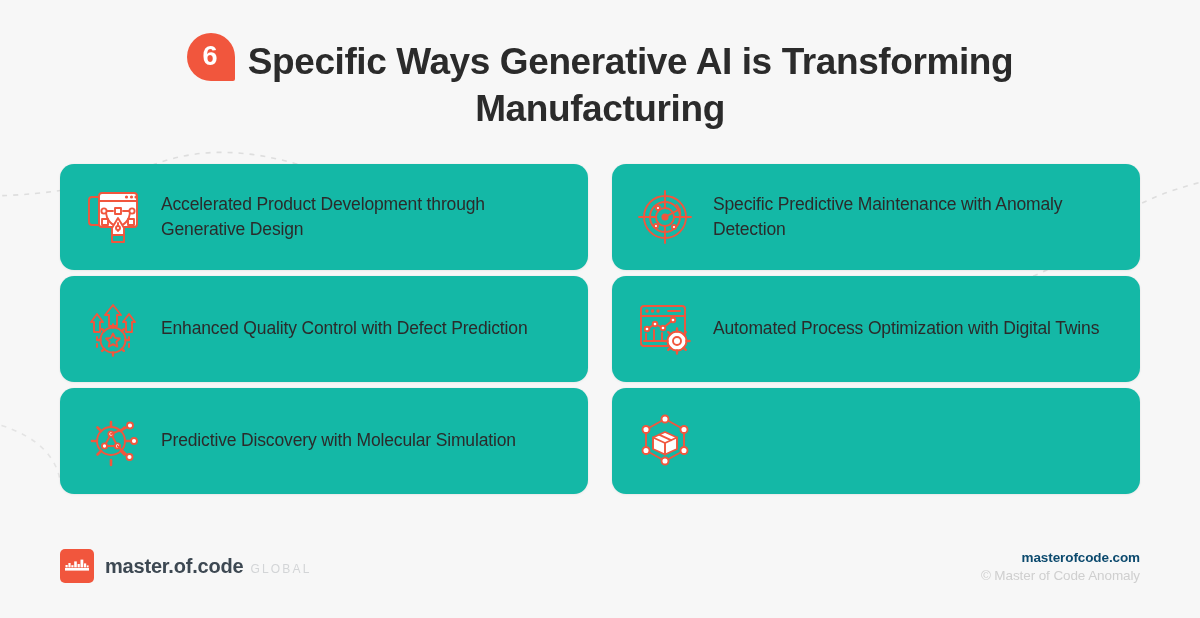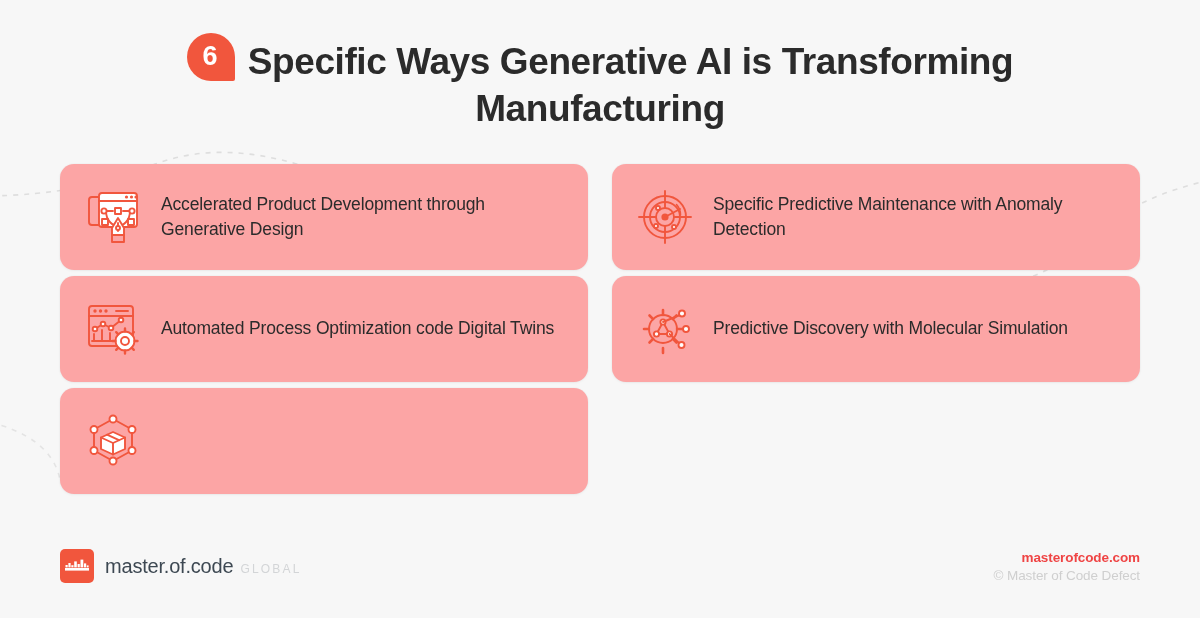--- a/index.html
+++ b/index.html
@@ -89,21 +89,21 @@
     margin: 31px auto 0;
     width: 1080px;
     display: grid;
     grid-template-columns: 528px 528px;
     grid-template-rows: repeat(3, 106px);
     column-gap: 24px;
     row-gap: 6px;
   }
 
   .card {
-    background: #fca5a5;
+    background: #14b8a6;
     border-radius: 14px;
     display: flex;
     align-items: center;
     padding: 0 26px 0 22px;
     box-shadow: 0 1px 3px rgba(0,0,0,0.045), 0 0 0 1px rgba(0,0,0,0.015);
   }
 
   .card-icon {
     flex: 0 0 auto;
     width: 62px;
@@ -148,42 +148,42 @@
     background: #f1563d;
     border-radius: 5px;
     margin-right: 11px;
     display: flex;
     align-items: center;
     justify-content: center;
   }
 
   .brand-name {
     font-size: 20px;
-    font-weight: normal;
+    font-weight: bold;
     color: #3d4852;
     letter-spacing: -0.2px;
   }
 
   .brand-sub {
     font-size: 12px;
     font-weight: normal;
     color: #d3d5d7;
     letter-spacing: 2.2px;
     margin-left: 7px;
     margin-top: 6px;
   }
 
   .footer-right {
     text-align: right;
   }
 
   .footer-site {
     font-size: 13.5px;
     font-weight: bold;
-    color: #ef4444;
+    color: #0c4a6e;
     letter-spacing: -0.1px;
   }
 
   .footer-copy {
     font-size: 13.5px;
     color: #cfcfcf;
     margin-top: 3px;
     letter-spacing: -0.1px;
   }
 </style>
@@ -244,20 +244,36 @@
           <path d="M29 29 L44 21"></path>
           <path d="M40.5 16.5 A 15 15 0 0 1 44.5 27" stroke-width="1.6"></path>
           <circle cx="22" cy="20" r="2" fill="#fff"></circle>
           <circle cx="20" cy="38" r="2" fill="#fff"></circle>
           <circle cx="38" cy="39" r="2" fill="#fff"></circle>
         </svg>
       </span>
       <span class="card-title">Specific Predictive Maintenance with Anomaly Detection</span>
     </div>
 
+    <div class="card">
+      <span class="card-icon">
+        <svg width="58" height="58" viewBox="0 0 58 58" fill="none" stroke="#f1563d" stroke-width="1.9" stroke-linecap="round" stroke-linejoin="round">
+          <path d="M29 5 L37 15 H33 V26 H25 V15 H21 Z"></path>
+          <path d="M13 14 L19 22 H16 V32 H10 V22 H7 Z"></path>
+          <path d="M45 14 L51 22 H48 V32 H42 V22 H39 Z"></path>
+          <path d="M13 37 V40 M13 44 V47 M45 37 V40 M45 44 V47"></path>
+          <circle cx="29" cy="40" r="12.5"></circle>
+          <path d="M29 27.5 v-3 M29 52.5 v3 M16.5 40 h-3 M41.5 40 h3
+                   M20.2 31.2 l-2.1 -2.1 M37.8 48.8 l2.1 2.1
+                   M37.8 31.2 l2.1 -2.1 M20.2 48.8 l-2.1 2.1" stroke-width="2.4"></path>
+          <path d="M29 33.5 l2.1 4.4 4.8 0.6 -3.5 3.3 0.9 4.8 -4.3 -2.4 -4.3 2.4 0.9 -4.8 -3.5 -3.3 4.8 -0.6 Z"></path>
+        </svg>
+      </span>
+      <span class="card-title">Enhanced Quality Control with Defect Prediction</span>
+    </div>
 
     <div class="card">
       <span class="card-icon">
         <svg width="58" height="58" viewBox="0 0 58 58" fill="none" stroke="#f1563d" stroke-width="1.9" stroke-linecap="round" stroke-linejoin="round">
           <rect x="5" y="6" width="44" height="40" rx="3"></rect>
           <path d="M5 16 H49"></path>
           <circle cx="11" cy="11" r="1.7" fill="#f1563d" stroke="none"></circle>
           <circle cx="16.5" cy="11" r="1.7" fill="#f1563d" stroke="none"></circle>
           <circle cx="22" cy="11" r="1.7" fill="#f1563d" stroke="none"></circle>
           <path d="M32 11 H44"></path>
@@ -268,21 +284,21 @@
           <circle cx="37" cy="20" r="2.3" fill="#fff"></circle>
           <path d="M10 41 V34 M18 41 V30 M26 41 V33"></path>
           <path d="M8 41 H40"></path>
           <circle cx="41" cy="41" r="9.5" fill="#fff"></circle>
           <circle cx="41" cy="41" r="4"></circle>
           <path d="M41 31.5 v-3 M41 50.5 v3 M31.5 41 h-3 M50.5 41 h3
                    M34.3 34.3 l-2.1 -2.1 M47.7 47.7 l2.1 2.1
                    M47.7 34.3 l2.1 -2.1 M34.3 47.7 l-2.1 2.1" stroke-width="2.4"></path>
         </svg>
       </span>
-      <span class="card-title">Automated Process Optimization code Digital Twins</span>
+      <span class="card-title">Automated Process Optimization with Digital Twins</span>
     </div>
 
     <div class="card">
       <span class="card-icon">
         <svg width="58" height="58" viewBox="0 0 58 58" fill="none" stroke="#f1563d" stroke-width="1.9" stroke-linecap="round" stroke-linejoin="round">
           <circle cx="27" cy="29" r="14"></circle>
           <path d="M27 15 v-5 M27 48 v5 M13 29 h-5 M41 29 h5
                    M17.1 19.1 l-3.6 -3.6 M36.9 38.9 l3.6 3.6
                    M36.9 19.1 l3.6 -3.6 M17.1 38.9 l-3.6 3.6" stroke-width="2.6"></path>
           <path d="M27 22 L20.5 34 H33.5 Z"></path>
@@ -334,18 +350,18 @@
           <rect x="19" y="4.4" width="2.2" height="4"></rect>
           <rect x="21.8" y="6.4" width="1.8" height="2"></rect>
         </svg>
       </span>
       <span class="brand-name">master.of.code</span>
       <span class="brand-sub">GLOBAL</span>
     </div>
 
     <div class="footer-right">
       <div class="footer-site">masterofcode.com</div>
-      <div class="footer-copy">© Master of Code Defect</div>
+      <div class="footer-copy">© Master of Code Anomaly</div>
     </div>
 
   </div>
 
 </div>
 
 </body></html>

